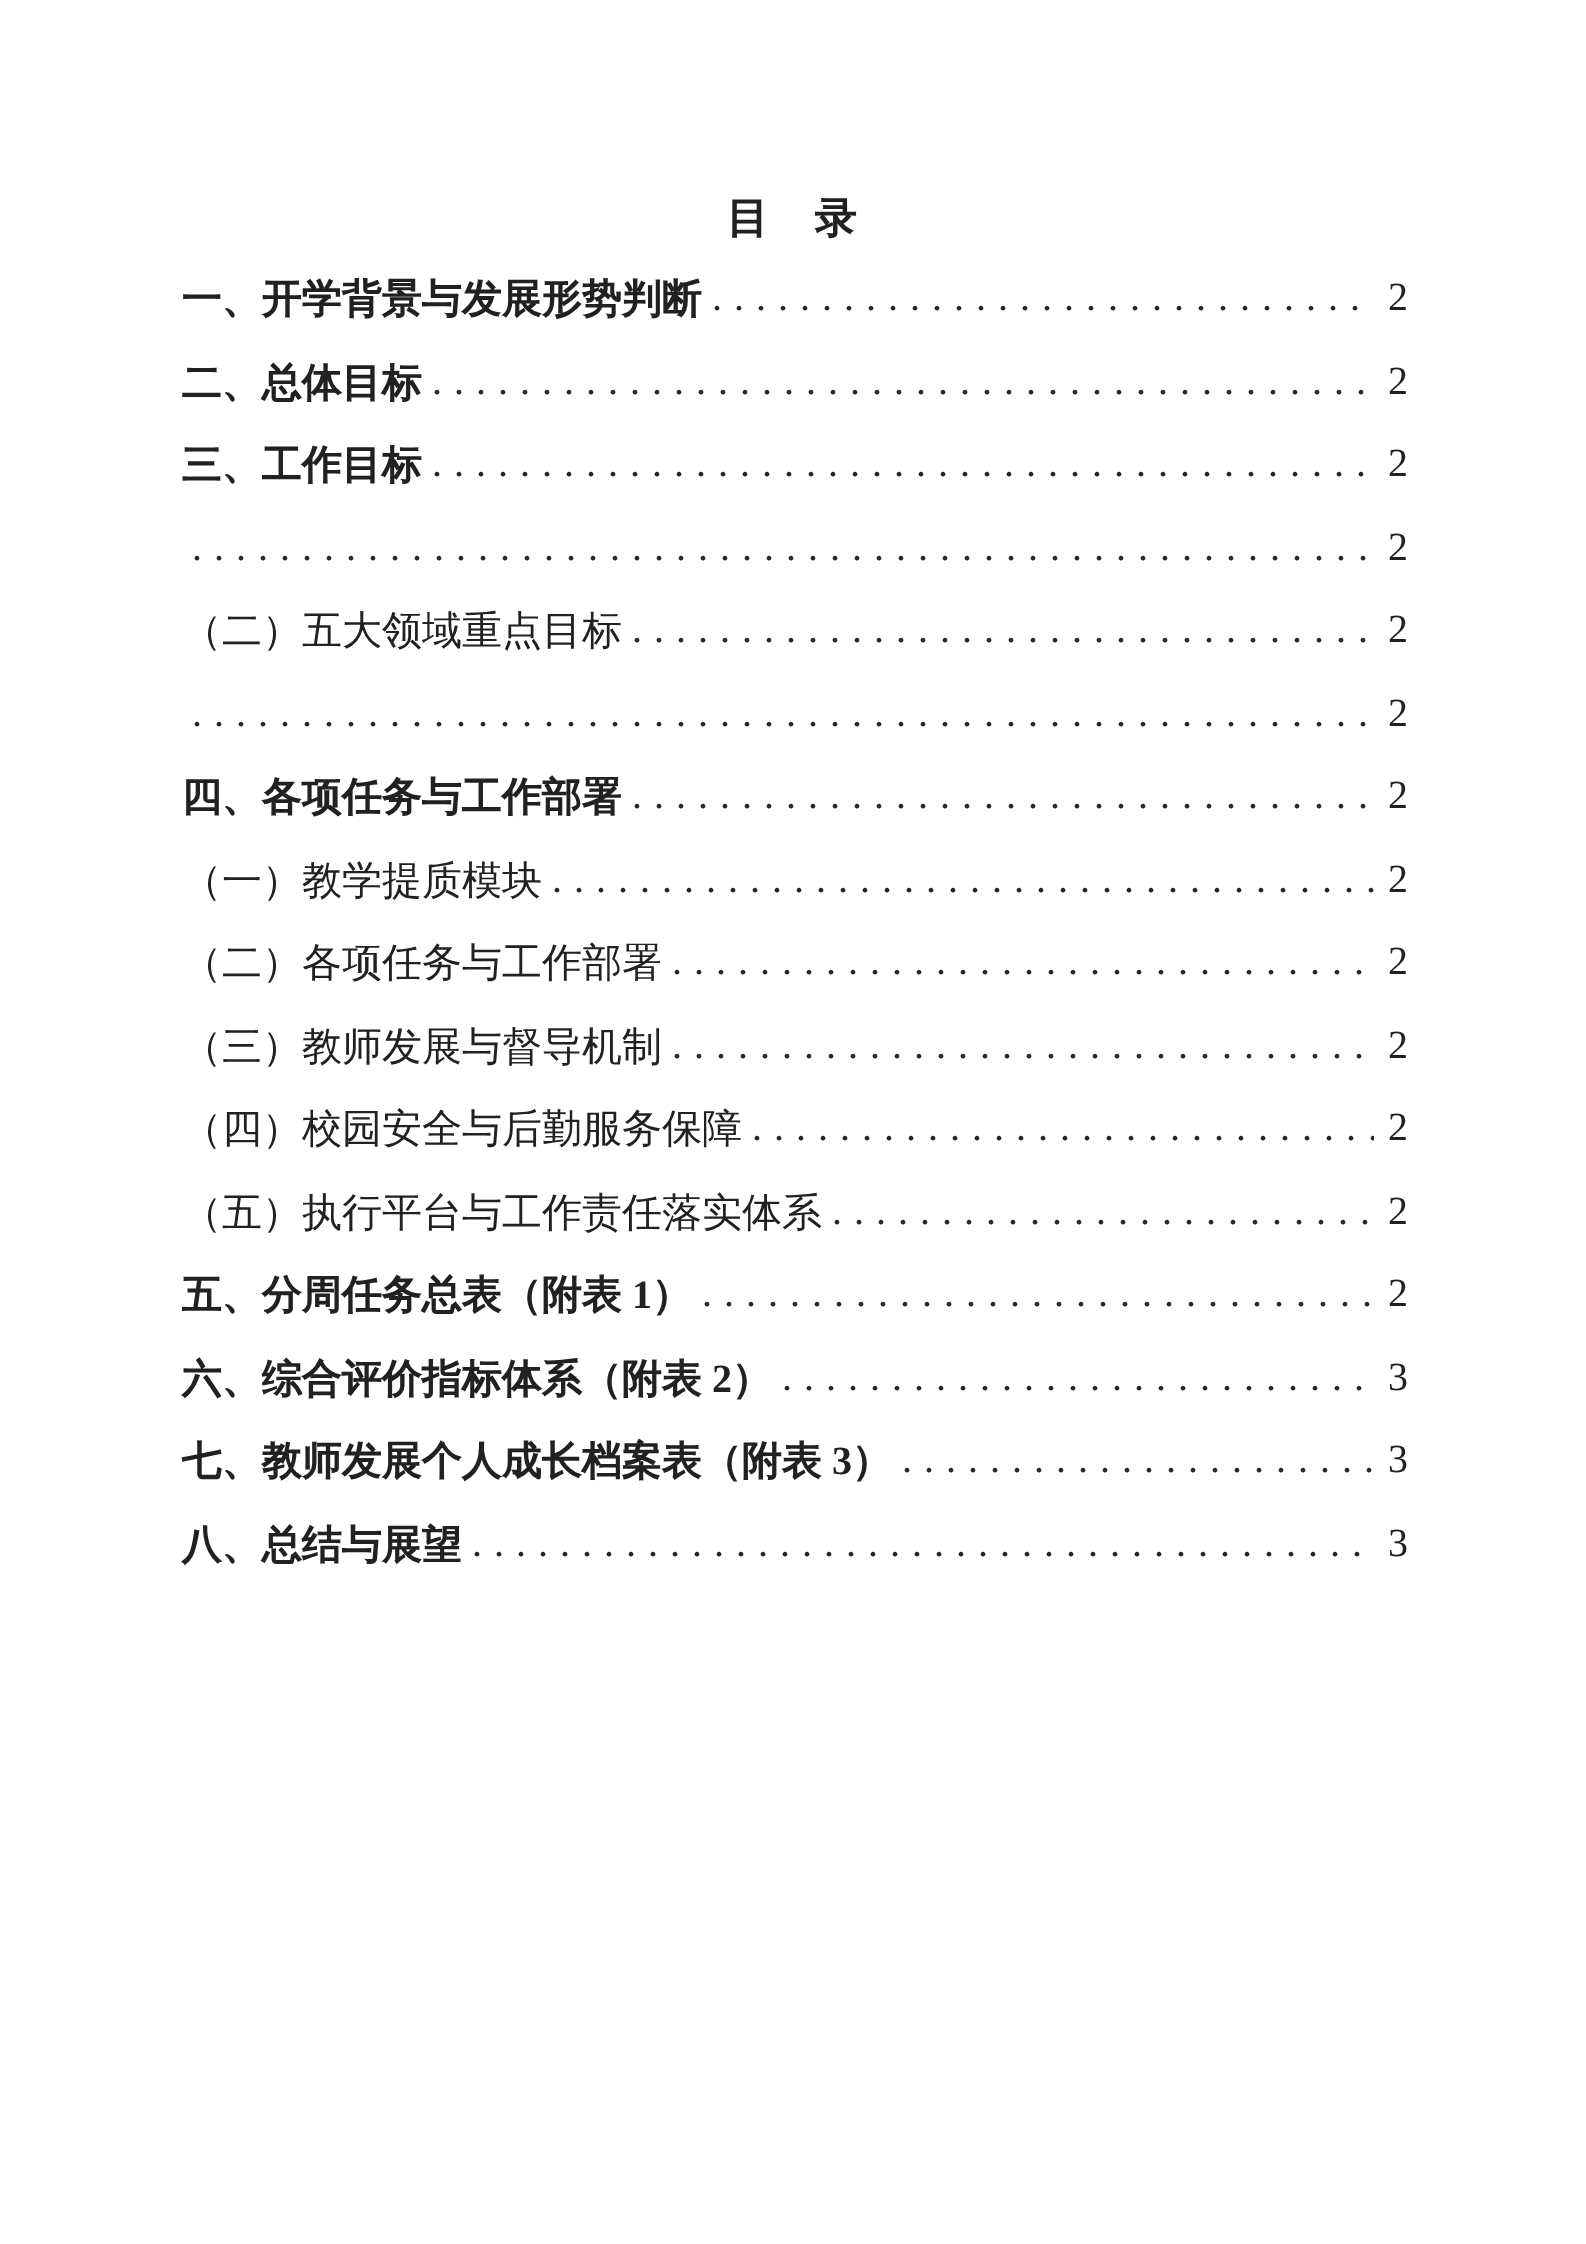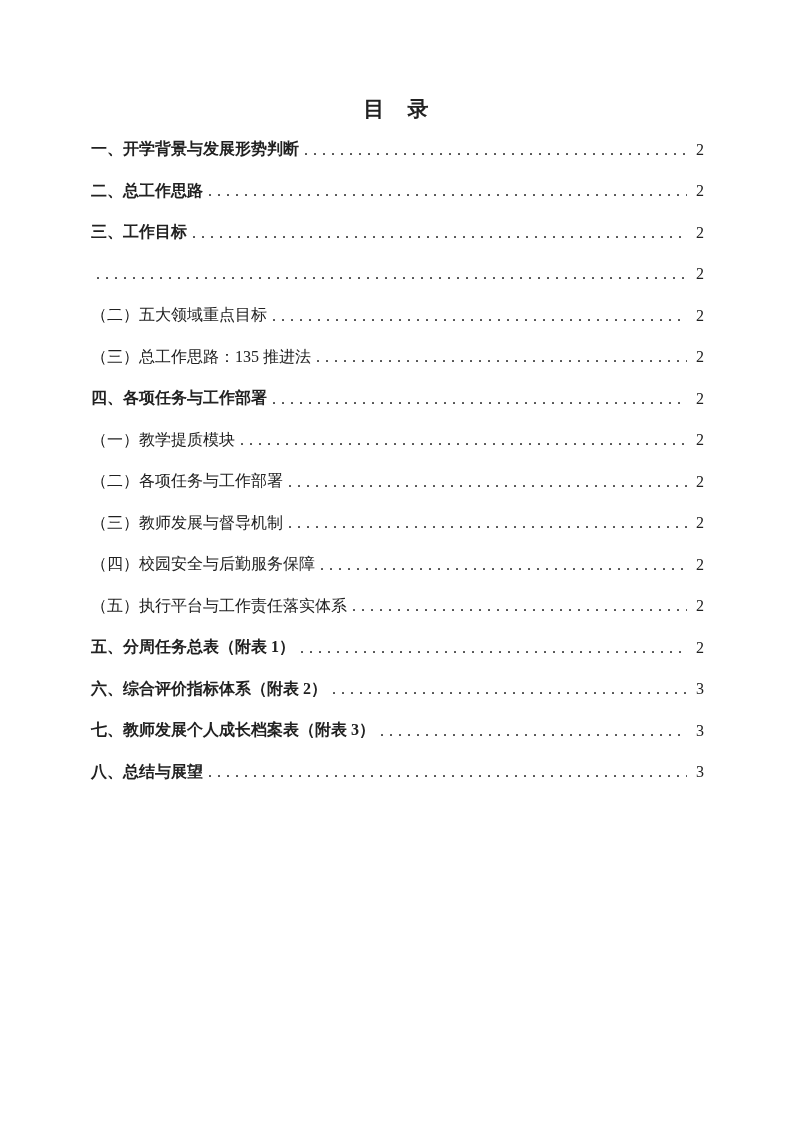--- a/index.html
+++ b/index.html
@@ -25,21 +25,21 @@
     letter-spacing: 1px;
   }
   .toc {
     margin: 5px 0 0 91px;
     width: 613px;
   }
   .toc-row {
     display: flex;
     align-items: center;
     height: 41.5px;
-    font-size: 16px;
+    font-size: 20px;
     cursor: default;
   }
   .toc-row.main { font-weight: bold; }
   .toc-row.sub  { font-weight: normal; }
   .label {
     white-space: nowrap;
     flex-shrink: 0;
   }
   .dots {
     flex: 1 1 0%;
@@ -69,21 +69,21 @@
 
   <div class="toc">
 
     <div class="toc-row main">
       <span class="label">一、开学背景与发展形势判断</span>
       <span class="dots">. . . . . . . . . . . . . . . . . . . . . . . . . . . . . . . . . . . . . . . . . . . . . . . . . . . . . . . . . . . . . . . . . . . . . . . . . . . . . . . . . . . . . . . . . . . . . . . . . . . . . . . . . . . . . . . . . . . . . . . .</span>
       <span class="pagenum">2</span>
     </div>
 
     <div class="toc-row main">
-      <span class="label">二、总工作思路</span>
+      <span class="label">二、总体目标</span>
       <span class="dots">. . . . . . . . . . . . . . . . . . . . . . . . . . . . . . . . . . . . . . . . . . . . . . . . . . . . . . . . . . . . . . . . . . . . . . . . . . . . . . . . . . . . . . . . . . . . . . . . . . . . . . . . . . . . . . . . . . . . . . . .</span>
       <span class="pagenum">2</span>
     </div>
 
     <div class="toc-row main">
       <span class="label">三、工作目标</span>
       <span class="dots">. . . . . . . . . . . . . . . . . . . . . . . . . . . . . . . . . . . . . . . . . . . . . . . . . . . . . . . . . . . . . . . . . . . . . . . . . . . . . . . . . . . . . . . . . . . . . . . . . . . . . . . . . . . . . . . . . . . . . . . .</span>
       <span class="pagenum">2</span>
     </div>
 
@@ -92,21 +92,20 @@
       <span class="pagenum">2</span>
     </div>
 
     <div class="toc-row sub">
       <span class="label">（二）五大领域重点目标</span>
       <span class="dots">. . . . . . . . . . . . . . . . . . . . . . . . . . . . . . . . . . . . . . . . . . . . . . . . . . . . . . . . . . . . . . . . . . . . . . . . . . . . . . . . . . . . . . . . . . . . . . . . . . . . . . . . . . . . . . . . . . . . . . . .</span>
       <span class="pagenum">2</span>
     </div>
 
     <div class="toc-row sub">
-      <span class="label">（三）总工作思路：135 推进法</span>
       <span class="dots">. . . . . . . . . . . . . . . . . . . . . . . . . . . . . . . . . . . . . . . . . . . . . . . . . . . . . . . . . . . . . . . . . . . . . . . . . . . . . . . . . . . . . . . . . . . . . . . . . . . . . . . . . . . . . . . . . . . . . . . .</span>
       <span class="pagenum">2</span>
     </div>
 
     <div class="toc-row main">
       <span class="label">四、各项任务与工作部署</span>
       <span class="dots">. . . . . . . . . . . . . . . . . . . . . . . . . . . . . . . . . . . . . . . . . . . . . . . . . . . . . . . . . . . . . . . . . . . . . . . . . . . . . . . . . . . . . . . . . . . . . . . . . . . . . . . . . . . . . . . . . . . . . . . .</span>
       <span class="pagenum">2</span>
     </div>
 

